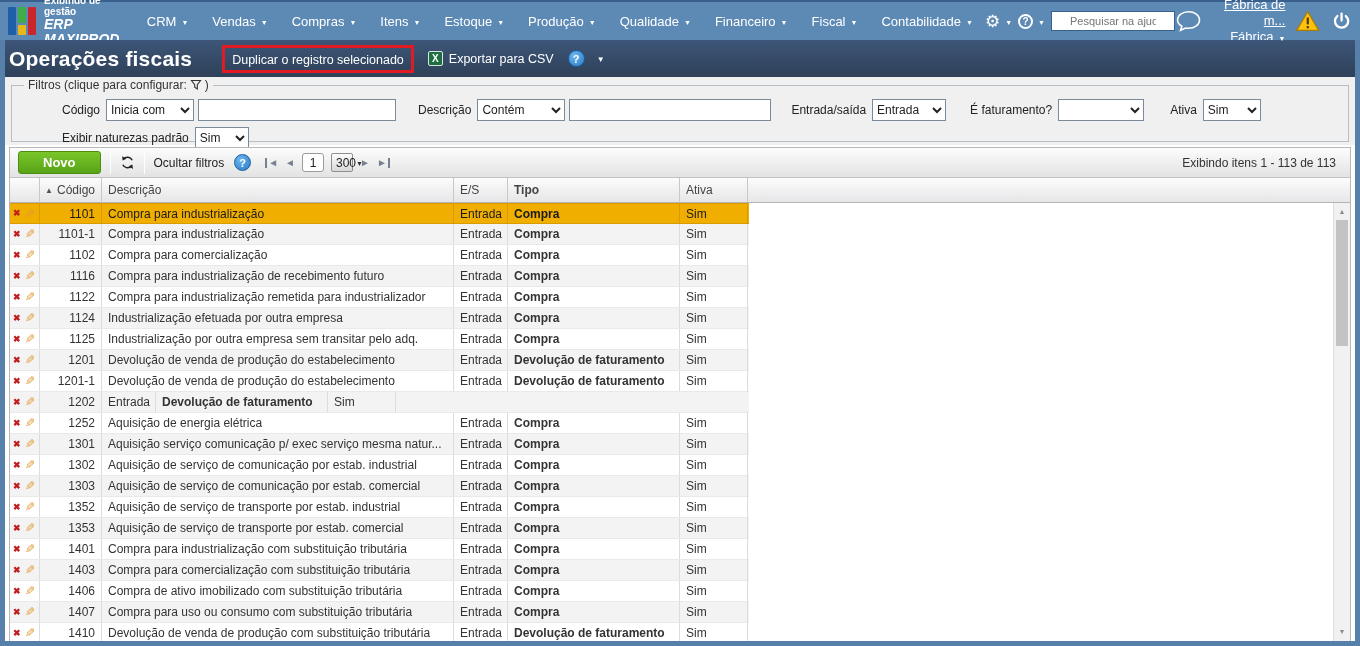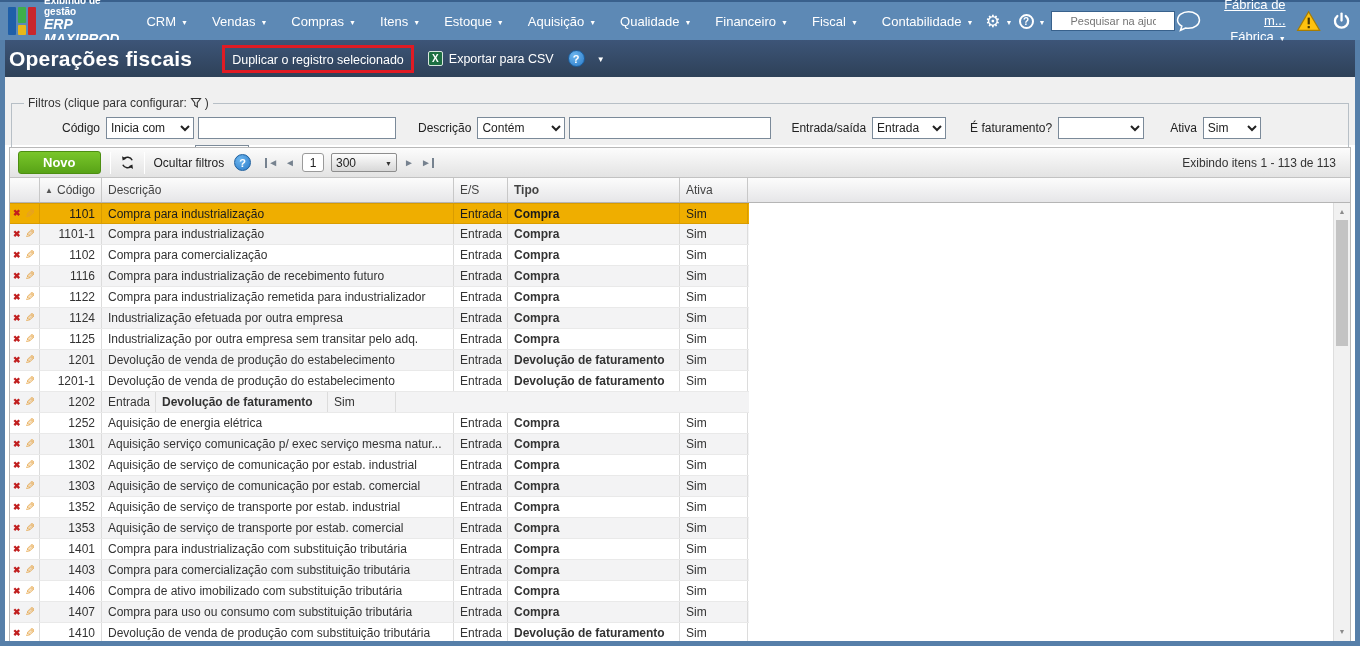--- a/index.html
+++ b/index.html
@@ -47,21 +47,21 @@
   .csv-group { display:flex; align-items:center; gap:6px; margin-left:14px; cursor:pointer; }
   .xls-icon { width:15px; height:15px; background:#1d6f42; border-radius:2px; color:#fff; font-size:10px; font-weight:bold;
               display:flex; align-items:center; justify-content:center; border:1px solid #d8e6de; }
   .csv-label { font-size:12.5px; }
   .help-blue { width:17px; height:17px; border-radius:50%; background:radial-gradient(circle at 35% 30%, #6cb6ef, #2b7bc9);
                border:1px solid #1c5f9e; color:#fff; font-size:11px; font-weight:bold; display:flex; align-items:center;
                justify-content:center; margin-left:14px; }
   .titlebar .caret { margin-left:12px; font-size:8px; }
 
   
-  .filters { height:68px; background:#f0f0f0; flex:none; padding:19px 6px 0 6px; }
+  .filters { height:68px; background:#f0f0f0; flex:none; padding:1px 6px 0 6px; }
   fieldset { border:1px solid #b7bfc6; height:64px; padding:4px 6px 0 6px; }
   legend { font-size:12px; color:#333; padding:0 4px; margin-left:6px; display:flex; align-items:center; gap:3px; }
   .frow { display:flex; align-items:center; margin-top:3px; font-size:12px; color:#222; }
   .frow label { margin-right:6px; white-space:nowrap; }
   .frow select, .frow input[type=text] { height:22px; font-size:12px; font-family:"Liberation Sans",sans-serif;
         border:1px solid #7b8a99; background:#fff; color:#222; }
   .ind { margin-left:44px; }
   .w-op { width:88px; }
   .in-code { width:198px; margin-left:4px; }
   .in-desc { width:202px; margin-left:4px; }
@@ -77,21 +77,21 @@
   .tsep { width:1px; height:22px; background:#c8c8c8; border-right:1px solid #fff; margin:0 9px; }
   .tool-btn { background:none; border:none; font-size:12px; color:#222; cursor:pointer; display:flex; align-items:center;
               font-family:"Liberation Sans",sans-serif; }
   .toolbar .help-blue { margin-left:10px; margin-right:10px; }
   .pager { display:flex; align-items:center; gap:7px; margin-left:4px; }
   .pg-btn { color:#76828f; font-size:10px; cursor:pointer; line-height:1; }
   .pg-first { border-left:2px solid #76828f; padding-left:1px; }
   .pg-last { border-right:2px solid #76828f; padding-right:1px; }
   .pg-page { width:22px; height:19px; background:#fff; border:1px solid #9a9a9a; border-radius:3px; font-size:12px;
              display:flex; align-items:center; justify-content:center; color:#222; }
-  .pg-size { width:66px; height:19px; border:1px solid #8e8e8e; border-radius:2px; background:linear-gradient(#fdfdfd,#d8d8d8);
+  .pg-size { width:22px; height:19px; border:1px solid #8e8e8e; border-radius:2px; background:linear-gradient(#fdfdfd,#d8d8d8);
              display:flex; align-items:center; justify-content:space-between; padding:0 4px; font-size:12px; color:#222;
              cursor:pointer; }
   .pg-size .caret { color:#333; font-size:7px; }
   .items-info { margin-left:auto; font-size:12px; color:#333; padding-right:6px; }
 
   
   .thead { height:25px; background:linear-gradient(#fcfcfc,#e6e6e8); border-bottom:1px solid #b5b5b5; display:flex;
            font-size:12px; color:#444; flex:none; }
   .th { display:flex; align-items:center; padding:0 6px; border-right:1px solid #c8c8c8; }
   .sort-arrow { font-size:8px; color:#555; margin-right:4px; }
@@ -159,21 +159,21 @@
         </span>
       <span class="menu-item">
           <span>Itens</span>
           <span class="caret">▼</span>
         </span>
       <span class="menu-item">
           <span>Estoque</span>
           <span class="caret">▼</span>
         </span>
       <span class="menu-item">
-          <span>Aquisição</span>
+          <span>Produção</span>
           <span class="caret">▼</span>
         </span>
       <span class="menu-item">
           <span>Qualidade</span>
           <span class="caret">▼</span>
         </span>
       <span class="menu-item">
           <span>Financeiro</span>
           <span class="caret">▼</span>
         </span>

